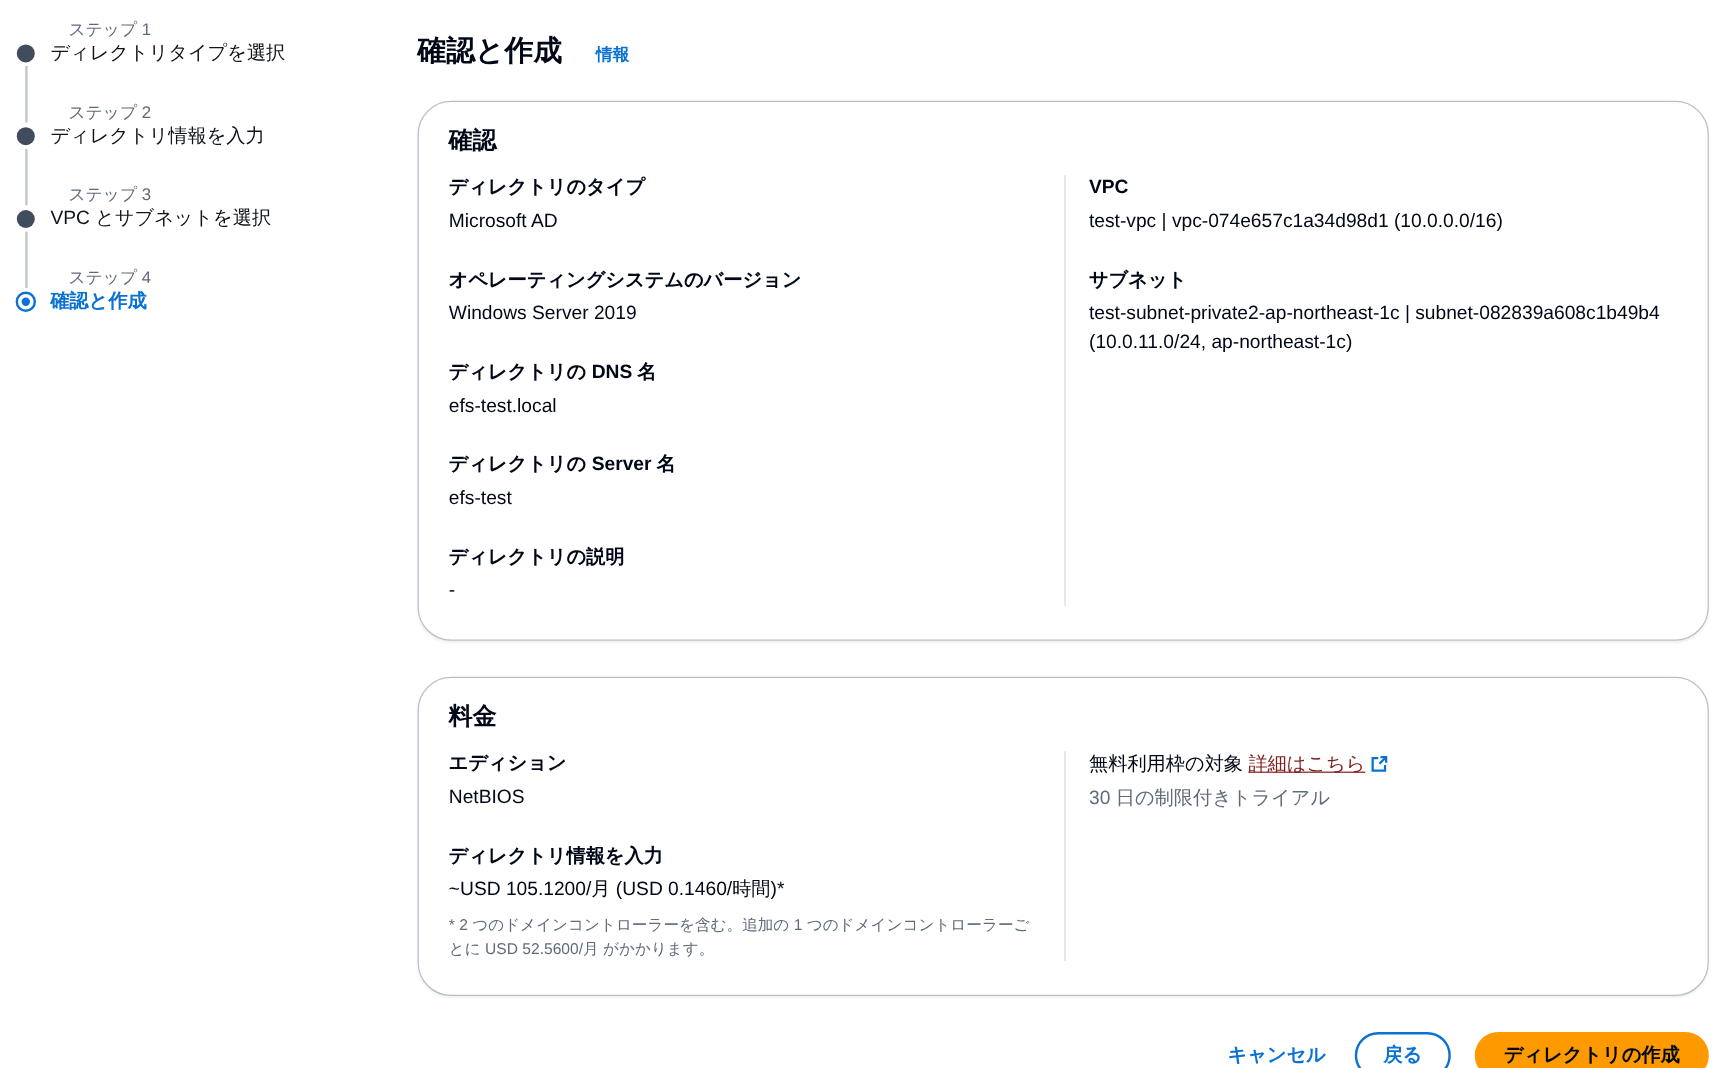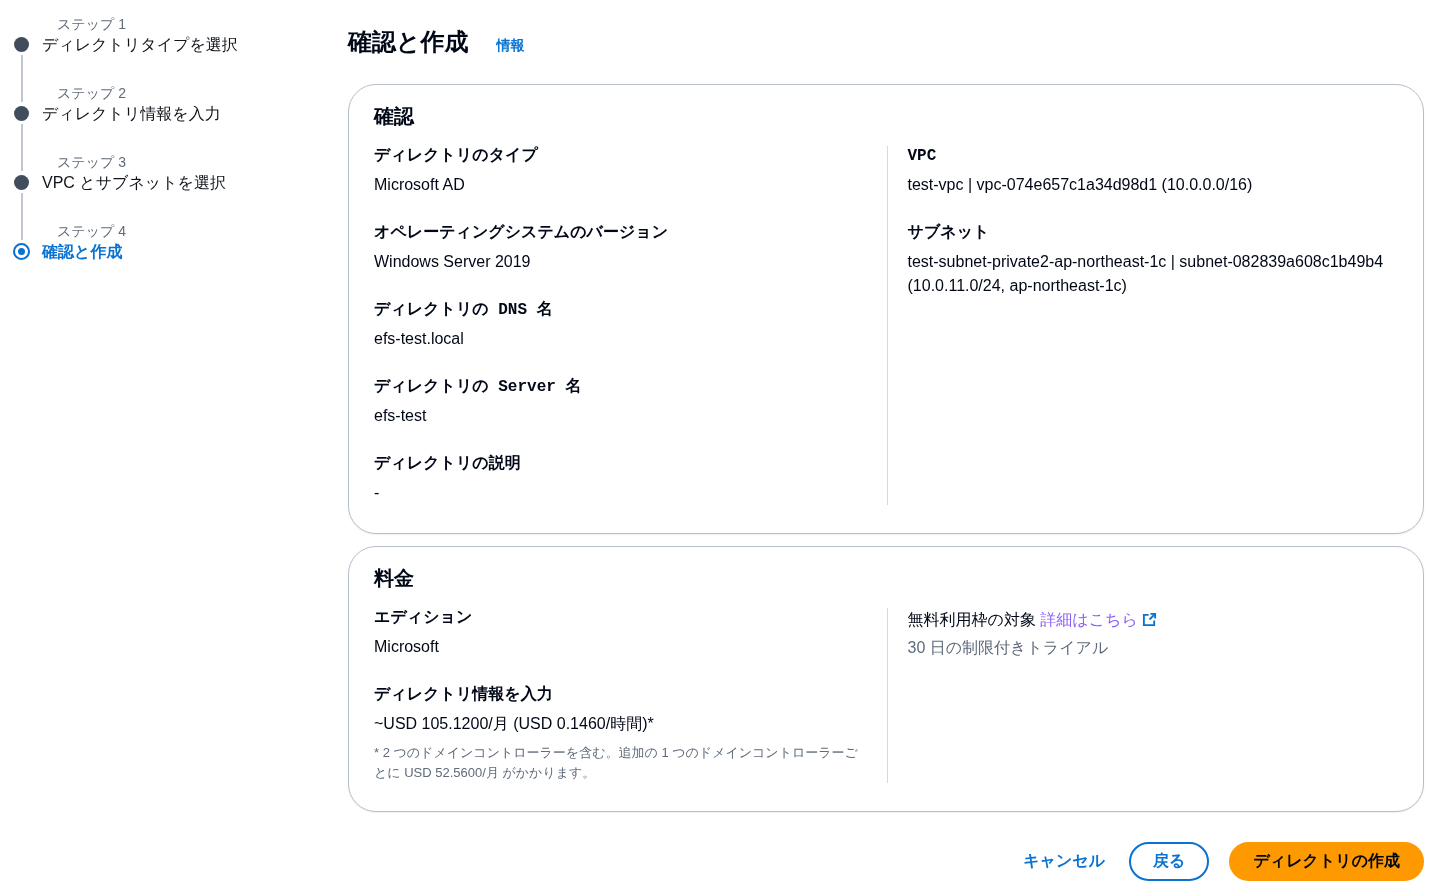--- a/index.html
+++ b/index.html
@@ -39,35 +39,35 @@
   .page-header { display: flex; align-items: baseline; gap: 10px; margin-bottom: 26px; }
   .page-title { font-size: 24px; font-weight: bold; color: #000716; }
   .info-link { font-size: 14px; font-weight: bold; color: #0972d3; text-decoration: none; cursor: pointer; margin-left: 18px; }
 
   .card {
     border: 1px solid #b6bec9; border-radius: 28px;
     background: #ffffff;
     padding: 18px 24px 28px 25px;
     box-shadow: 0 1px 2px rgba(0,7,22,0.06);
   }
-  .card + .card { margin-top: 12px; }
+  .card + .card { margin-top: 30px; }
   .card-title { font-size: 20px; font-weight: bold; color: #000716; }
 
   .card-columns { display: grid; grid-template-columns: 1fr 1fr; margin-top: 16px; }
   .col-left { padding-right: 24px; }
   .col-right { border-left: 1px solid #d5dbdb; padding-left: 20px; }
 
   .field { margin-bottom: 26px; }
   .field:last-child { margin-bottom: 0; }
-  .field-label { font-size: 16px; font-weight: bold; color: #000716; line-height: 21px; margin-bottom: 6px; font-family: Liberation Mono, monospace; }
+  .field-label { font-size: 16px; font-weight: bold; color: #000716; line-height: 21px; margin-bottom: 6px; }
   .field-value { font-size: 16px; color: #000716; line-height: 24px; overflow-wrap: break-word; }
   .field-note { font-size: 13px; color: #5f6b7a; line-height: 20px; margin-top: 7px; max-width: 520px; }
 
   .free-tier-line { font-size: 16px; line-height: 24px; color: #000716; }
-  .details-link { color: #8b5cf6; cursor: pointer; }
+  .details-link { color: #7f1d1d; text-decoration: underline; cursor: pointer; }
   .external-link-icon { display: inline-block; vertical-align: -2px; margin-left: 4px; }
   .trial-text { font-size: 16px; color: #5f6b7a; line-height: 24px; margin-top: 4px; }
 
   
   .actions { display: flex; justify-content: flex-end; align-items: center; gap: 20px; margin-top: 30px; }
   .link-button {
     background: none; border: none; font-family: inherit;
     font-size: 16px; font-weight: bold; color: #0972d3; cursor: pointer; padding: 8px 4px;
   }
   .secondary-button {
@@ -171,21 +171,21 @@
     </div>
   </section>
 
   <section class="card">
     <h2 class="card-title">料金</h2>
     <div class="card-columns">
       <div class="col-left">
 
         <div class="field">
           <div class="field-label">エディション</div>
-          <div class="field-value">Microsoft</div>
+          <div class="field-value">NetBIOS</div>
         </div>
 
         <div class="field">
           <div class="field-label">ディレクトリ情報を入力</div>
           <div class="field-value">~USD 105.1200/月 (USD 0.1460/時間)*</div>
           <div class="field-note">* 2 つのドメインコントローラーを含む。追加の 1 つのドメインコントローラーごとに USD 52.5600/月 がかかります。</div>
         </div>
 
       </div>
       <div class="col-right">

